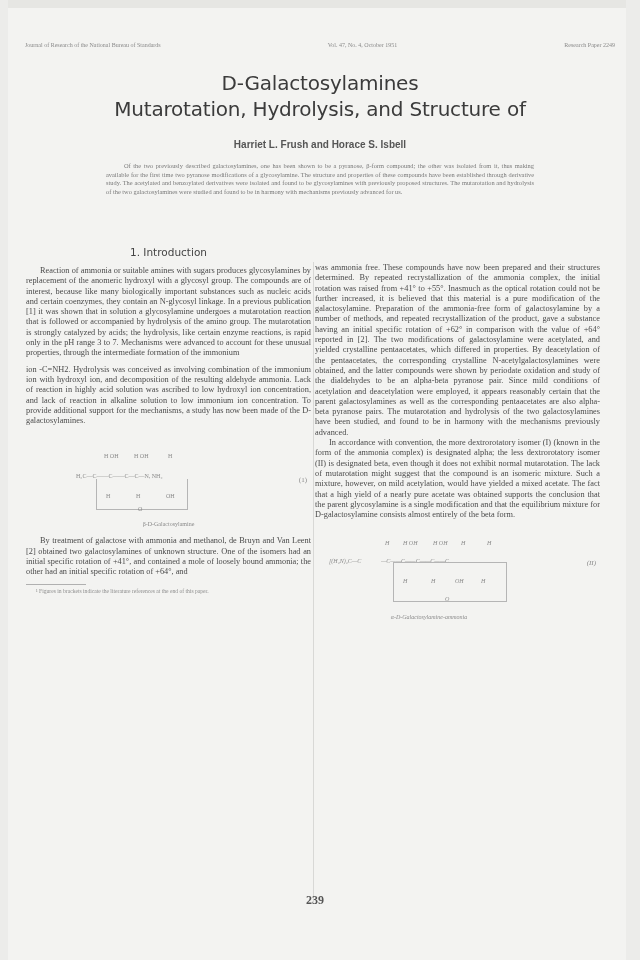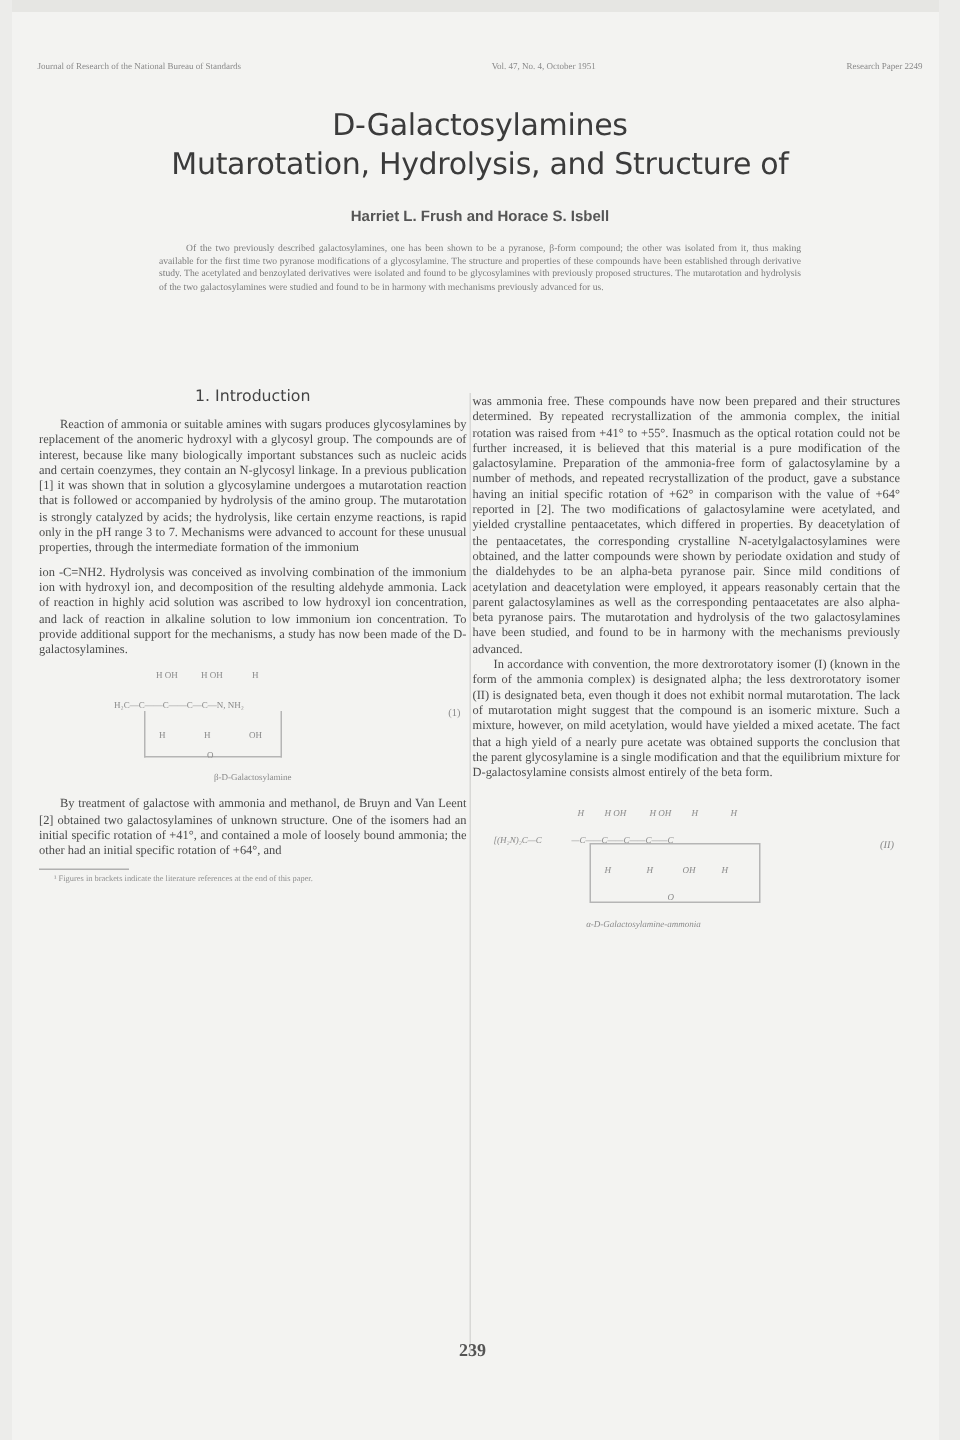--- a/index.html
+++ b/index.html
@@ -25,21 +25,21 @@
   }
   .authors {
     position: absolute; top: 139px; left: 120px; width: 400px; text-align: center;
     font-family: Liberation Sans, sans-serif; font-size: 10px; font-weight: bold; color: #555;
   }
   .abstract {
     position: absolute; top: 162px; left: 106px; width: 428px;
     font-size: 6.4px; line-height: 8.6px; color: #7a7a7a; text-align: justify;
     text-indent: 18px;
   }
-  .col { position: absolute; top: 255px; width: 285px; font-size: 8.3px; line-height: 10.3px; text-align: justify; color: #4a4a4a; }
+  .col { position: absolute; top: 243px; width: 285px; font-size: 8.3px; line-height: 10.3px; text-align: justify; color: #4a4a4a; }
   .col-left { left: 26px; }
   .col-right { left: 315px; top: 263px; }
   .col-divider { position: absolute; left: 313px; top: 262px; width: 1px; height: 640px; background: #d8d8d6; }
   .section-heading {
     font-family: "DejaVu Sans", sans-serif; font-size: 10.5px; text-align: center;
     color: #444; margin: 2px 0 7px 0; line-height: 14px;
   }
   .section-heading.two { text-align: justify; text-align-last: center; font-size: 11px; }
   p { margin: 0; text-indent: 14px; }
   .formula {
@@ -76,21 +76,21 @@
 
 <div class="authors">Harriet L. Frush and Horace S. Isbell</div>
 
 <div class="abstract">Of the two previously described galactosylamines, one has been shown to be a pyranose, β-form compound; the other was isolated from it, thus making available for the first time two pyranose modifications of a glycosylamine. The structure and properties of these compounds have been established through derivative study. The acetylated and benzoylated derivatives were isolated and found to be glycosylamines with previously proposed structures. The mutarotation and hydrolysis of the two galactosylamines were studied and found to be in harmony with mechanisms previously advanced for us.</div>
 
 <div class="col-divider"></div>
 
 <div class="col col-left">
   <div class="section-heading">1. Introduction</div>
   <p>Reaction of ammonia or suitable amines with sugars produces glycosylamines by replacement of the anomeric hydroxyl with a glycosyl group. The compounds are of interest, because like many biologically important substances such as nucleic acids and certain coenzymes, they contain an N-glycosyl linkage. In a previous publication [1] it was shown that in solution a glycosylamine undergoes a mutarotation reaction that is followed or accompanied by hydrolysis of the amino group. The mutarotation is strongly catalyzed by acids; the hydrolysis, like certain enzyme reactions, is rapid only in the pH range 3 to 7. Mechanisms were advanced to account for these unusual properties, through the intermediate formation of the immonium</p>
-  <p style="text-indent:0; margin: 6px 0 6px 0; font-family: Liberation Serif, serif;">
+  <p style="text-indent:0; margin: 6px 0 23px 0; font-family: Liberation Serif, serif;">
     <span>ion  -C=NH2.</span>
     <span>Hydrolysis was conceived as involving combination of the immonium ion with hydroxyl ion, and decomposition of the resulting aldehyde ammonia. Lack of reaction in highly acid solution was ascribed to low hydroxyl ion concentration, and lack of reaction in alkaline solution to low immonium ion concentration. To provide additional support for the mechanisms, a study has now been made of the D-galactosylamines.</span>
   </p>
 
   <div class="formula">
     <div class="row" style="top:2px; left:78px;">H OH</div>
     <div class="row" style="top:2px; left:108px;">H OH</div>
     <div class="row" style="top:2px; left:142px;">H</div>
     <div class="row" style="top:22px; left:50px;">H₂C—C——C——C—C—N, NH₂</div>
     <div class="row" style="top:42px; left:80px;">H</div>

